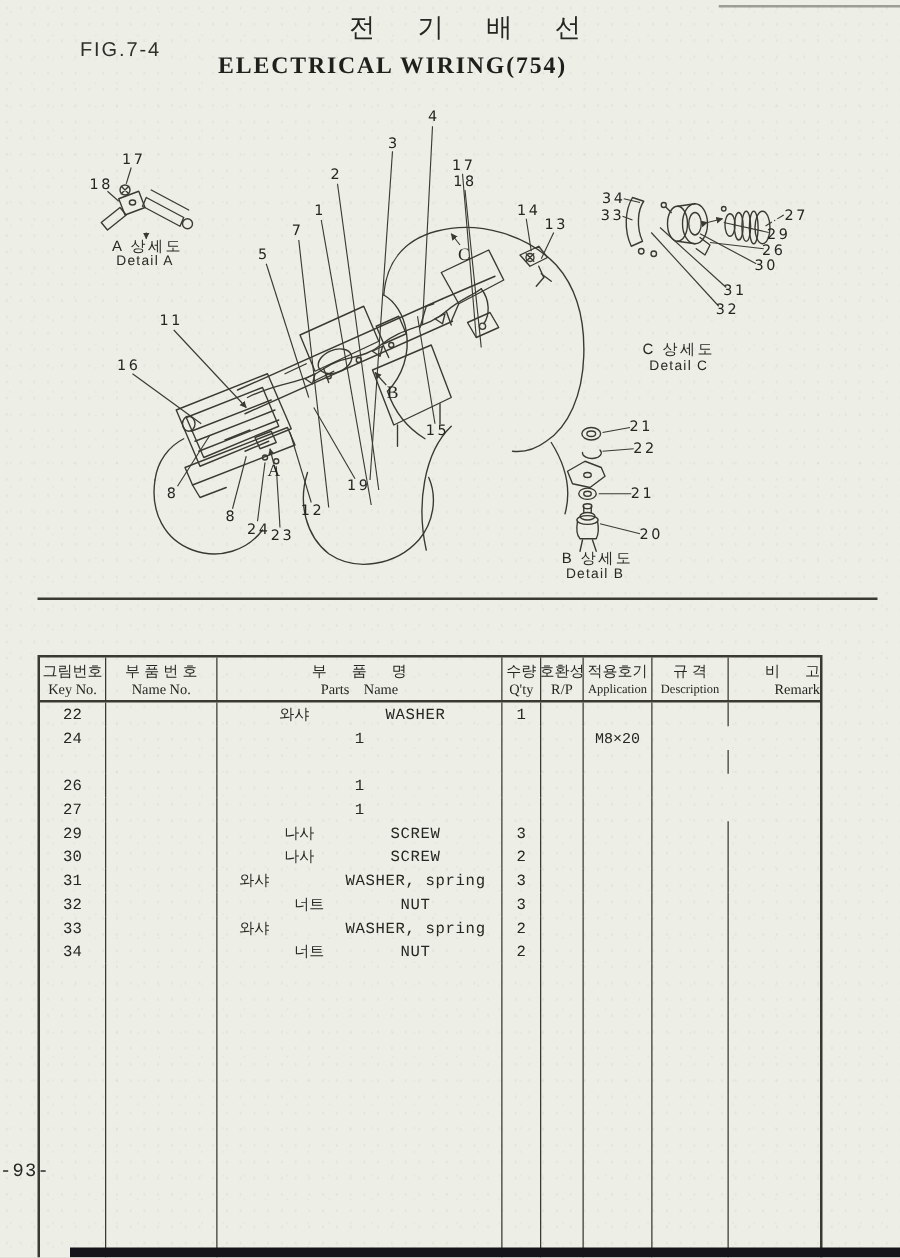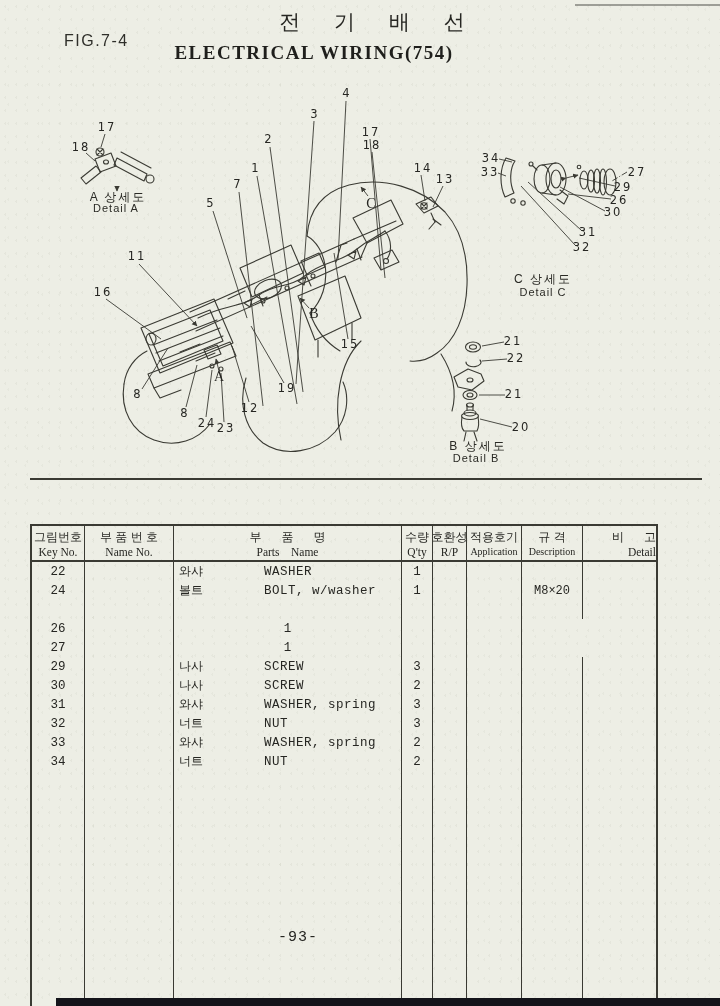--- a/index.html
+++ b/index.html
@@ -34,27 +34,27 @@
   .h-cell:last-child{border-right:none;align-items:flex-end;}
   .h-kr{font:12px "Liberation Sans",sans-serif;white-space:pre;color:#262622;}
   .h-en{font:11.5px "Liberation Serif",serif;white-space:pre;color:#262622;}
   .h-en.small{font-size:10px;}
   .t-row{height:19px;}
   .cell{border-right:1px solid #3a3a33;display:flex;align-items:center;overflow:hidden;}
   .cell:last-child{border-right:none;}
   .c-key,.c-qty,.c-desc{justify-content:center;}
   .c-key,.c-qty{font:12.5px "Liberation Mono",monospace;color:#262622;}
   .c-desc{font:12px "Liberation Mono",monospace;color:#262622;}
-  .c-name{padding-left:5px;}
+  .c-name{padding-left:5px;justify-content:center;}
   .nm-kr{display:inline-block;width:85px;font:12px "Liberation Sans",sans-serif;color:#262622;}
   .nm-en{font:12.5px "Liberation Mono",monospace;letter-spacing:0.5px;white-space:pre;color:#262622;}
   .t-fill{flex:1;}
   .f-cell{border-right:1px solid #3a3a33;}
   .f-cell:last-child{border-right:none;}
-  .page-number{position:absolute;left:0;top:929px;width:596px;text-align:center;
+  .page-number{position:absolute;left:0;top:929px;width:596px;
     font:15px "Liberation Mono",monospace;letter-spacing:1px;color:#262622;}
   .bottom-bar{position:absolute;left:56px;top:998px;width:664px;height:8px;background:#14141a;}
   .top-edge-line{position:absolute;left:575px;top:4px;width:145px;height:2px;background:rgba(60,60,55,0.45);}
 </style>
 </head>
 <body>
 
 <div class="page">
 
   <div class="fig-label">FIG.7-4</div>
@@ -314,45 +314,41 @@
       <div class="h-cell">
         <span class="h-kr">적용호기</span>
         <span class="h-en small">Application</span>
       </div>
       <div class="h-cell">
         <span class="h-kr">규 격</span>
         <span class="h-en small">Description</span>
       </div>
       <div class="h-cell">
         <span class="h-kr">비      고</span>
-        <span class="h-en">Detail</span>
+        <span class="h-en">Remark</span>
       </div>
     </div>
 
     <div>
         <div class="t-row cols">
           <div class="cell c-key">22</div>
           <div class="cell c-pno"></div>
           <div class="cell c-name">
             <span class="nm-kr">와샤</span>
             <span class="nm-en">WASHER</span>
           </div>
           <div class="cell c-qty">1</div>
           <div class="cell c-rp"></div>
           <div class="cell c-app"></div>
           <div class="cell c-desc"></div>
           <div class="cell c-rem"></div>
         </div>
         <div class="t-row cols">
           <div class="cell c-key">24</div>
           <div class="cell c-pno"></div>
-          <div class="cell c-name">
-            <span class="nm-kr">볼트</span>
-            <span class="nm-en">BOLT, w/washer</span>
-          </div>
           <div class="cell c-qty">1</div>
           <div class="cell c-rp"></div>
           <div class="cell c-app"></div>
           <div class="cell c-desc">M8×20</div>
           <div class="cell c-rem"></div>
         </div>
         <div class="t-row cols">
           <div class="cell c-key"></div>
           <div class="cell c-pno"></div>
           <div class="cell c-name">

